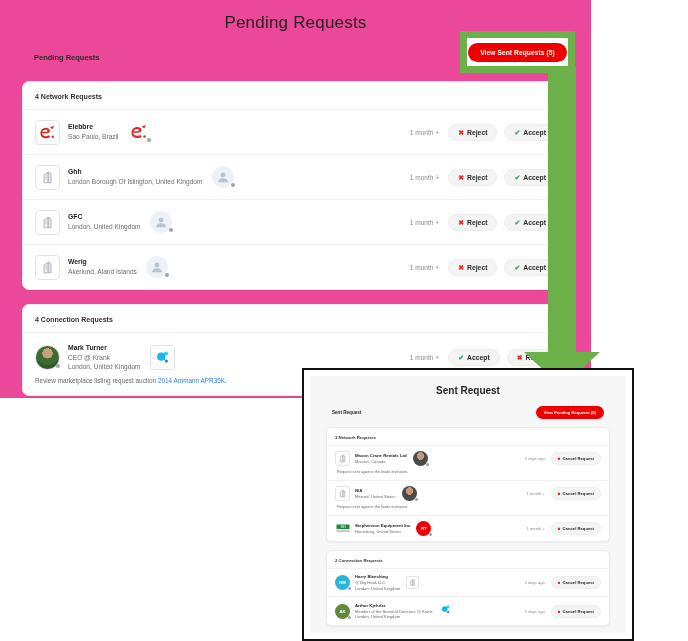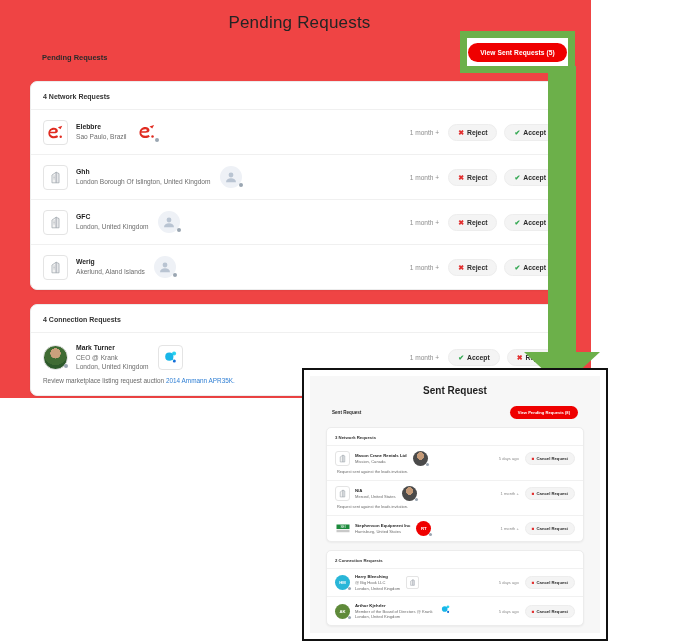--- a/index.html
+++ b/index.html
@@ -7,21 +7,21 @@
     width: 688px; height: 641px;
     background: #ffffff;
     font-family: "Liberation Sans", sans-serif;
     overflow: hidden;
   }
   #stage { position: relative; width: 688px; height: 641px; background:#fff; }
 
   
   .app {
     position: absolute; left: 0; top: 0; width: 591px; height: 398px;
-    background: #ef4444; overflow: hidden; padding-left: 8px;
+    background: #ec4899; overflow: hidden;
   }
   .page-title {
     text-align: center; font-size: 17px; color: #242424;
     padding-top: 13px; font-weight: 400; letter-spacing: .2px;
   }
   .subbar {
     display: flex; align-items: center; justify-content: space-between;
     padding: 14px 34px 0 34px; height: 34px;
   }
   .subbar-label { font-size: 7.5px; font-weight: bold; color: #2b2b2b; }
@@ -101,21 +101,21 @@
     background: var(--green,#6cb04a);
   }
   .arrow-head {
     position:absolute; left:524px; top:352px; width:0; height:0;
     border-left: 38px solid transparent; border-right: 38px solid transparent;
     border-top: 35px solid var(--green,#6cb04a);
   }
 
   
   .inset {
-    position:absolute; left:302px; top:368px; width:306px; height:273px;
+    position:absolute; left:302px; top:368px; width:332px; height:273px;
     border: 2px solid #111; background:#fff; overflow:hidden;
   }
   .inset-inner { position:absolute; inset:6px; background:#f7f7f7; }
   .i-title { text-align:center; font-size:10px; font-weight:bold; color:#1f1f1f; padding-top:9px; }
   .i-subbar { display:flex; align-items:center; justify-content:space-between; padding:10px 22px 0 22px; }
   .i-sublabel { font-size:4.6px; font-weight:bold; color:#2b2b2b; }
   .i-pill {
     background: var(--red,#ef0000); color:#fff; border-radius:9px;
     font-size:4.1px; font-weight:bold; padding:4px 8px; white-space:nowrap;
   }

